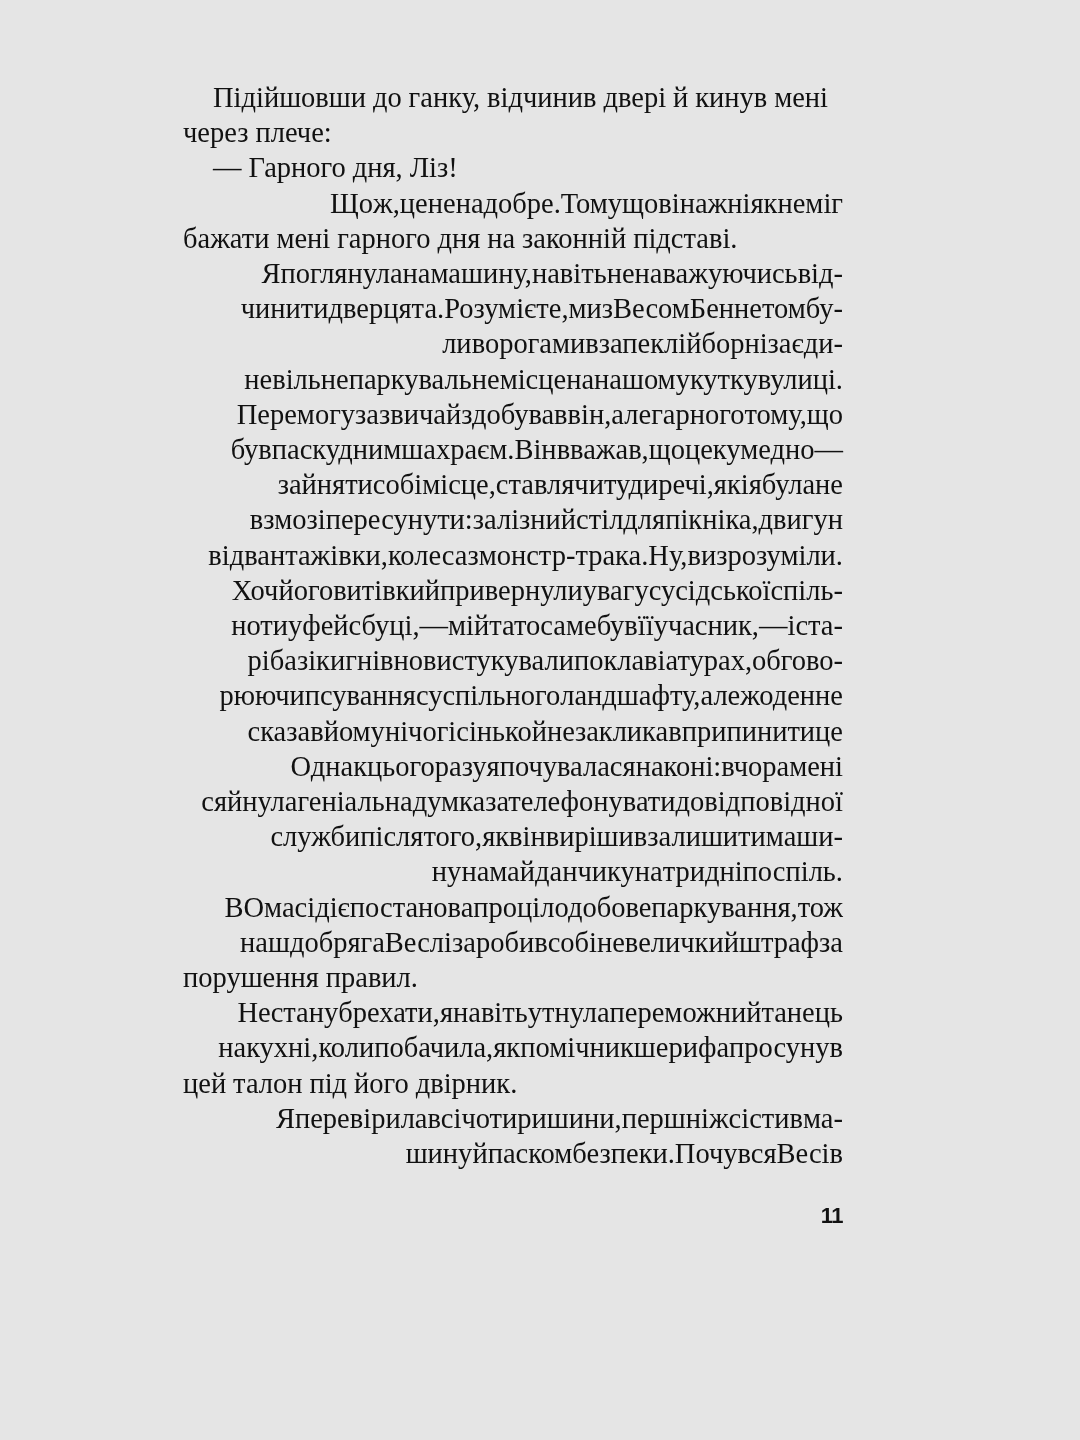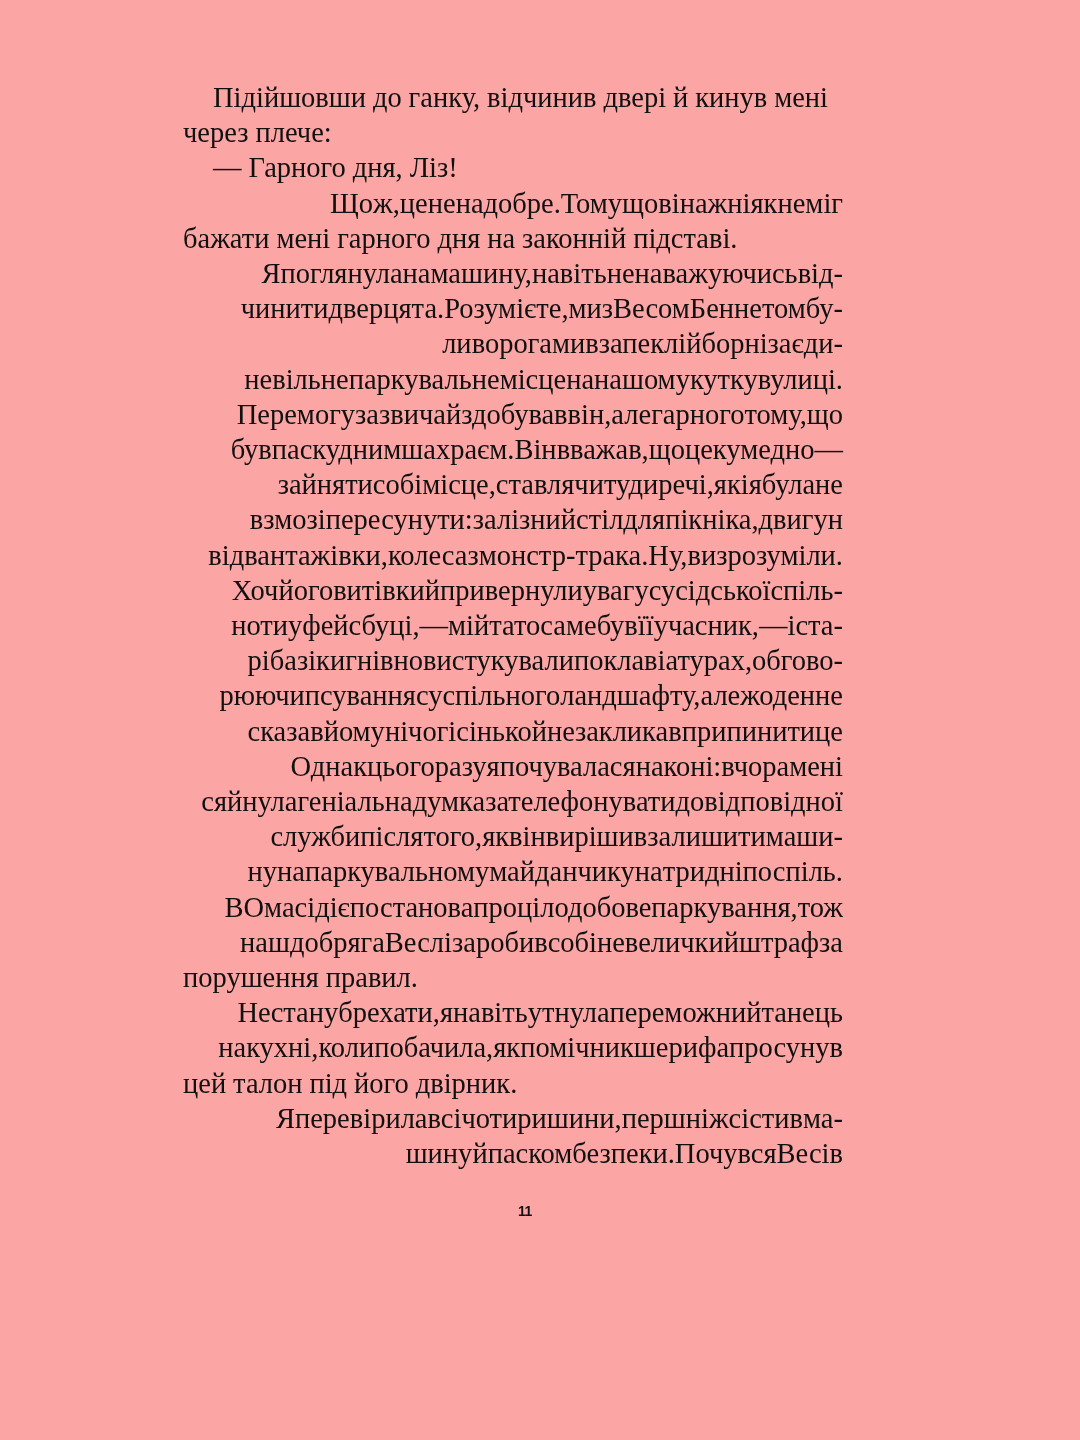--- a/index.html
+++ b/index.html
@@ -4,21 +4,21 @@
 <style>
   html, body {
     margin: 0;
     padding: 0;
     background: #ffffff;
   }
   .page {
     position: relative;
     width: 1080px;
     height: 1440px;
-    background: #fca5a5;
+    background: #e5e5e5;
     overflow: hidden;
     box-sizing: border-box;
   }
   .text-block {
     position: absolute;
     left: 183px;
     top: 80px;
     width: 660px;
   }
   .para {
@@ -48,26 +48,26 @@
     white-space: normal;
   }
   .line.justify.indent {
     padding-left: 30px;
   }
   .line.justify > span {
     white-space: pre;
   }
   .page-number {
     position: absolute;
-    left: 195px;
+    left: 183px;
     top: 1203px;
     width: 660px;
-    text-align: center;
+    text-align: right;
     font-family: "Liberation Sans", "DejaVu Sans", sans-serif;
-    font-size: 14px;
+    font-size: 22px;
     font-weight: bold;
     color: #111111;
     letter-spacing: -0.5px;
   }
 </style>
 </head>
 <body>
 
 <div class="page">
 
@@ -272,21 +272,20 @@
           <span>того,</span>
           <span>як</span>
           <span>він</span>
           <span>вирішив</span>
           <span>залишити</span>
           <span>маши-</span>
         </span>
         <span class="line justify">
           <span>ну</span>
           <span>на</span>
-          <span>паркувальному</span>
           <span>майданчику</span>
           <span>на</span>
           <span>три</span>
           <span>дні</span>
           <span>поспіль.</span>
         </span>
         <span class="line justify">
           <span>В</span>
           <span>Омасі</span>
           <span>діє</span>

